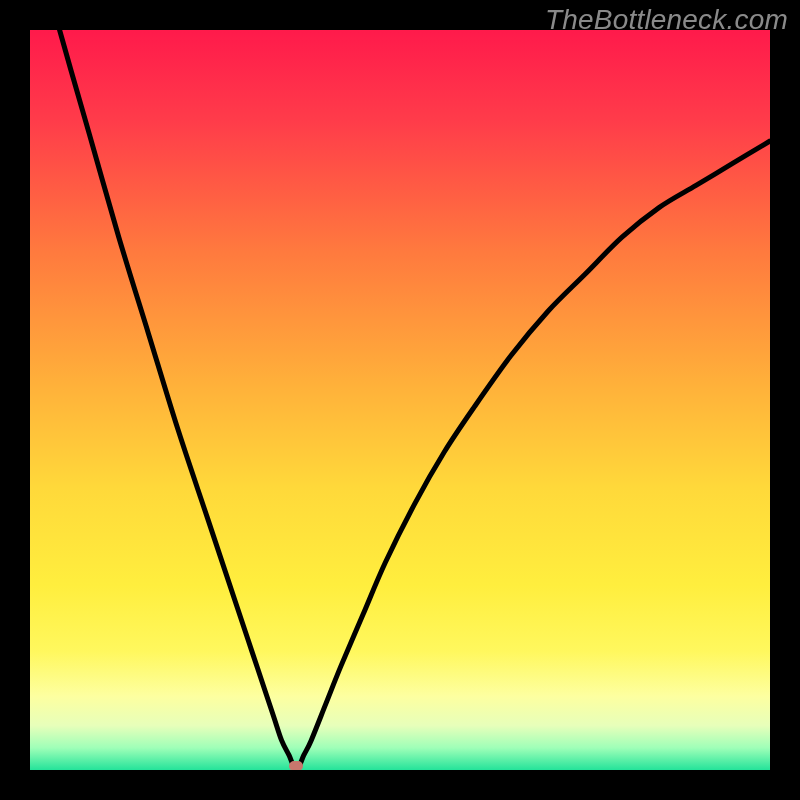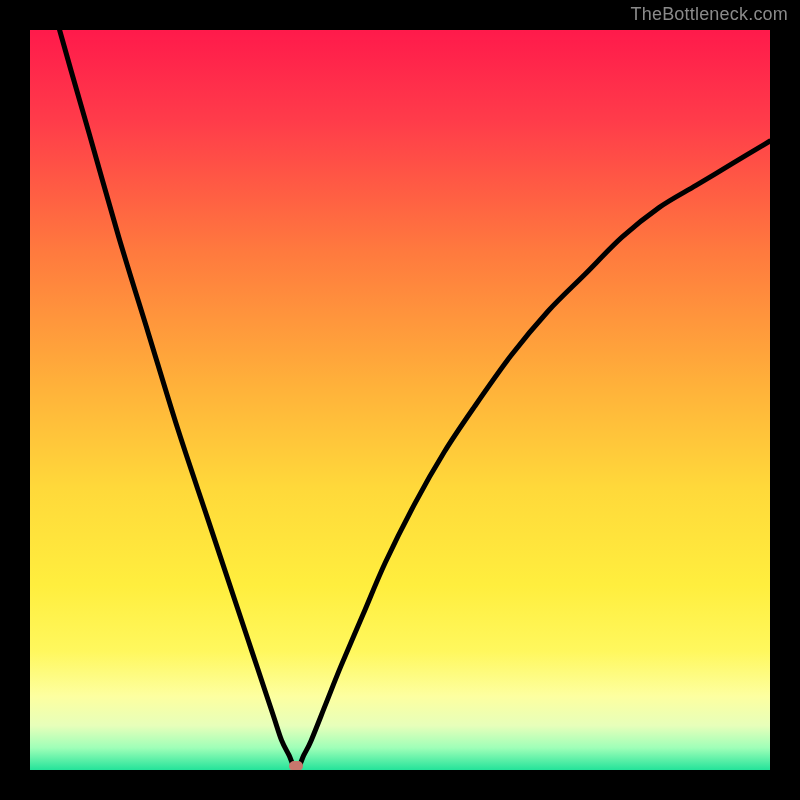--- a/index.html
+++ b/index.html
@@ -39,25 +39,26 @@
     width: 14px;
     height: 10px;
     border-radius: 5px;
     transform: translate(-50%, -50%);
   }
   .watermark {
     position: absolute;
     top: 4px;
     right: 12px;
     font-family: Arial, Helvetica, sans-serif;
-    font-size: 18px;
+    font-size: 28px;
     font-weight: 500;
     color: #8a8a8a;
     letter-spacing: 0.2px;
     user-select: none;
+    font-style: italic;
   }
 </style>
 </head>
 <body>
 <div class="frame">
 
   <div class="watermark">TheBottleneck.com</div>
 
   <div class="plot-area">
     <svg class="gradient" viewBox="0 0 740 740" preserveAspectRatio="none">

